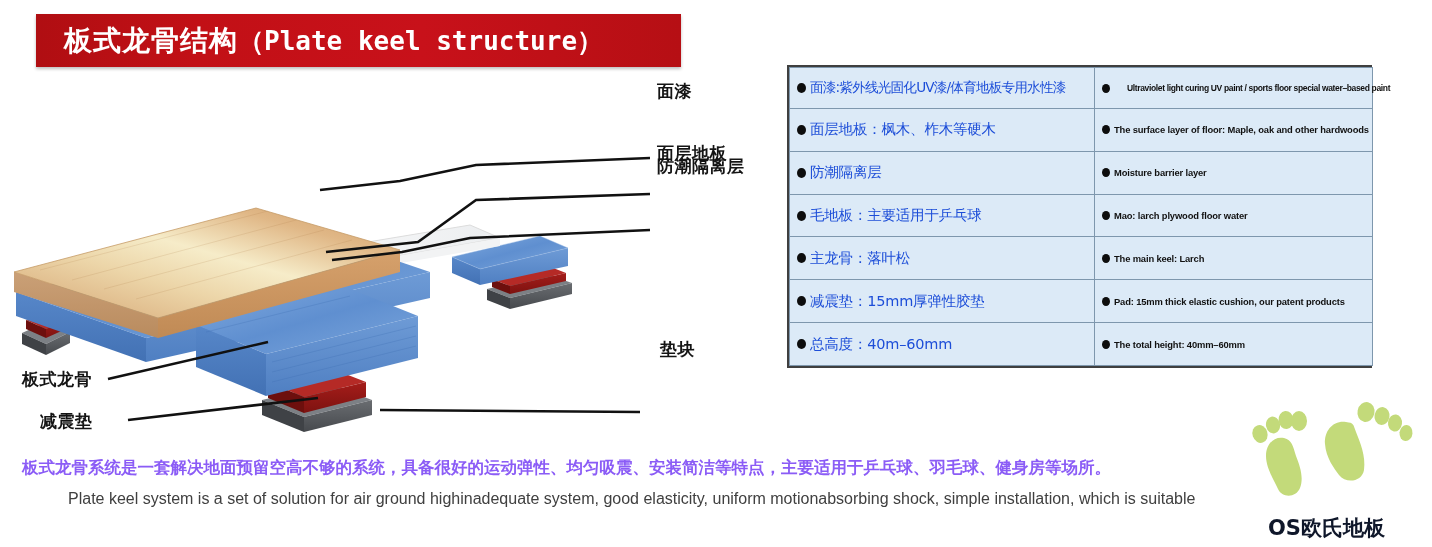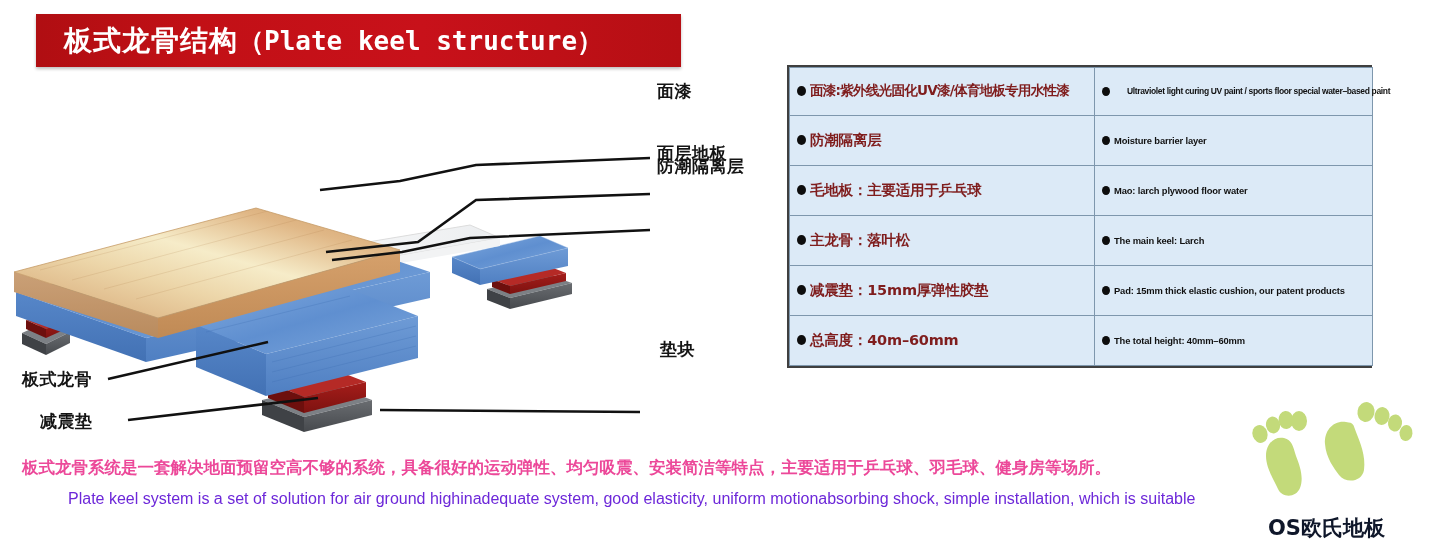--- a/index.html
+++ b/index.html
@@ -40,38 +40,38 @@
   }
   #spec-table td.cn{width:305px;}
   #spec-table td.en{width:278px;}
   .cell{display:flex;align-items:center;gap:4px;}
   .bullet{
     flex:0 0 auto;width:9px;height:10px;border-radius:50%;background:#0d0d0d;
     margin-left:3px;
   }
   .en .bullet{width:8px;height:9px;}
   .cn-txt{
-    font-family:"DejaVu Sans",sans-serif;font-size:14.5px;font-weight:bold;
-    color:#7f1d1d;letter-spacing:-.2px;white-space:nowrap;
+    font-family:"DejaVu Sans",sans-serif;font-size:14.5px;font-weight:normal;
+    color:#1d4ed8;letter-spacing:-.2px;white-space:nowrap;
   }
   .cn-txt.sm{font-size:13.6px;letter-spacing:-.8px;}
   .en-txt{
     font-family:"Liberation Sans",sans-serif;font-size:9.4px;font-weight:600;
     color:#111;white-space:nowrap;letter-spacing:-.15px;
   }
   .en-txt.sm{font-size:8.5px;letter-spacing:-.35px;margin-left:13px;}
   
   #para-cn{
     position:absolute;left:22px;top:457px;width:1390px;
     font-family:"DejaVu Sans",sans-serif;font-size:16.5px;font-weight:bold;
-    color:#ec4899;white-space:nowrap;letter-spacing:0px;
+    color:#8b5cf6;white-space:nowrap;letter-spacing:0px;
   }
   #para-en{
     position:absolute;left:22px;top:487px;width:1400px;
-    font-family:"Liberation Sans",sans-serif;font-size:16px;color:#6d28d9;
+    font-family:"Liberation Sans",sans-serif;font-size:16px;color:#404040;
     line-height:24px;
   }
   #para-en .indent{display:inline-block;width:46px;}
   
   #footprints{position:absolute;left:1238px;top:392px;width:190px;height:110px;}
   #brand-logo{
     position:absolute;left:1268px;top:514px;
     font-family:"DejaVu Sans",sans-serif;font-size:21px;font-weight:bold;
     color:#0f172a;letter-spacing:0px;white-space:nowrap;
     text-shadow:0 1px 0 rgba(255,255,255,.7);
@@ -245,20 +245,34 @@
           <div class="cell">
               <span class="bullet"></span>
               <span class="en-txt sm">Ultraviolet light curing UV paint / sports floor special water–based paint</span>
             </div>
         </td>
       </tr>
       <tr>
         <td class="cn">
           <div class="cell">
               <span class="bullet"></span>
+              <span class="cn-txt">面层地板：枫木、柞木等硬木</span>
+            </div>
+        </td>
+        <td class="en">
+          <div class="cell">
+              <span class="bullet"></span>
+              <span class="en-txt">The surface layer of floor: Maple, oak and other hardwoods</span>
+            </div>
+        </td>
+      </tr>
+      <tr>
+        <td class="cn">
+          <div class="cell">
+              <span class="bullet"></span>
               <span class="cn-txt">防潮隔离层</span>
             </div>
         </td>
         <td class="en">
           <div class="cell">
               <span class="bullet"></span>
               <span class="en-txt">Moisture barrier layer</span>
             </div>
         </td>
       </tr>

